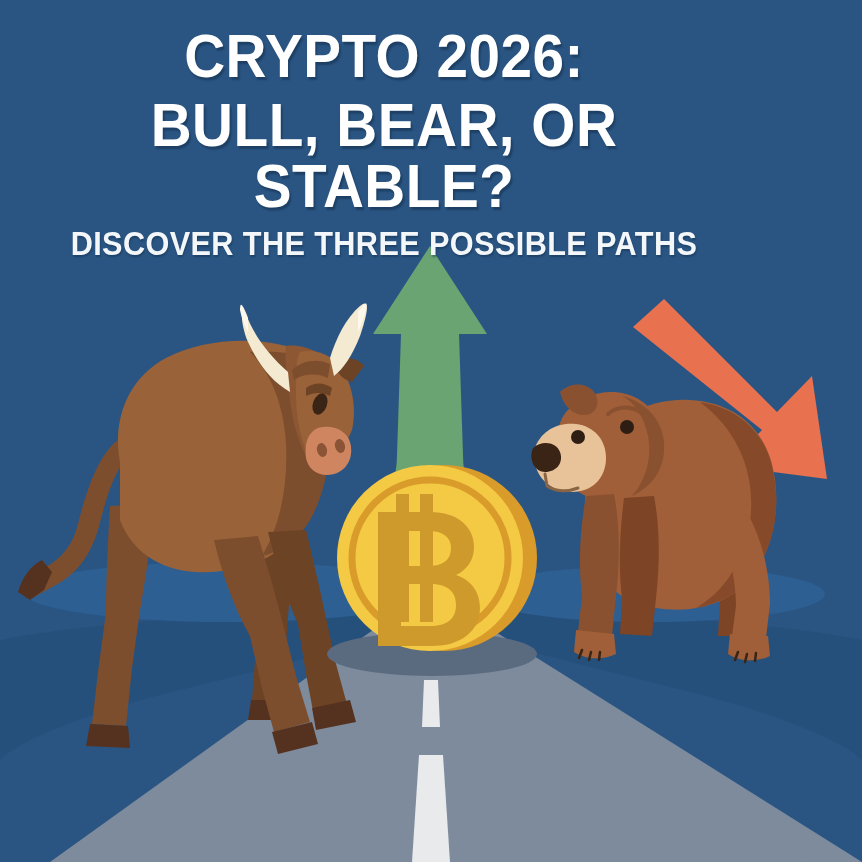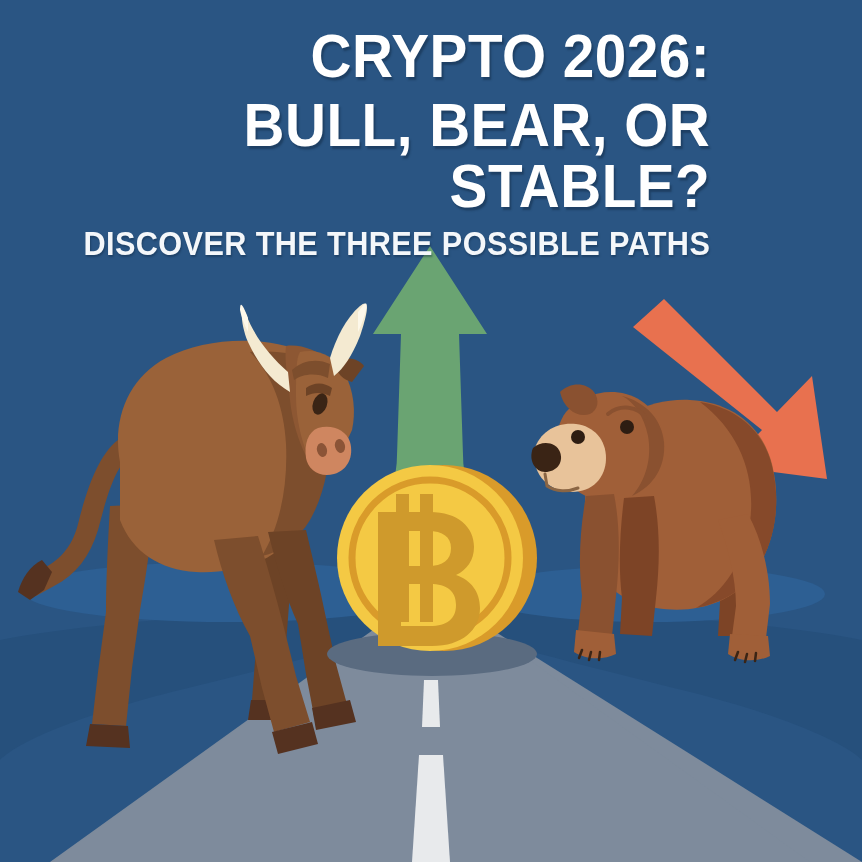--- a/index.html
+++ b/index.html
@@ -21,24 +21,24 @@
     position: absolute;
     left: 0;
     top: 0;
     width: 862px;
     height: 862px;
     display: block;
   }
   
   .headline-block {
     position: absolute;
-    left: 0;
+    left: 16px;
     top: 26px;
     width: 736px;
-    text-align: right;
+    text-align: center;
     z-index: 40;
     pointer-events: none;
   }
   .title-line {
     display: block;
     color: #ffffff;
     font-weight: bold;
     letter-spacing: 0.5px;
     line-height: 1.0;
     text-shadow: 2px 3px 2px rgba(16,38,62,0.45);

